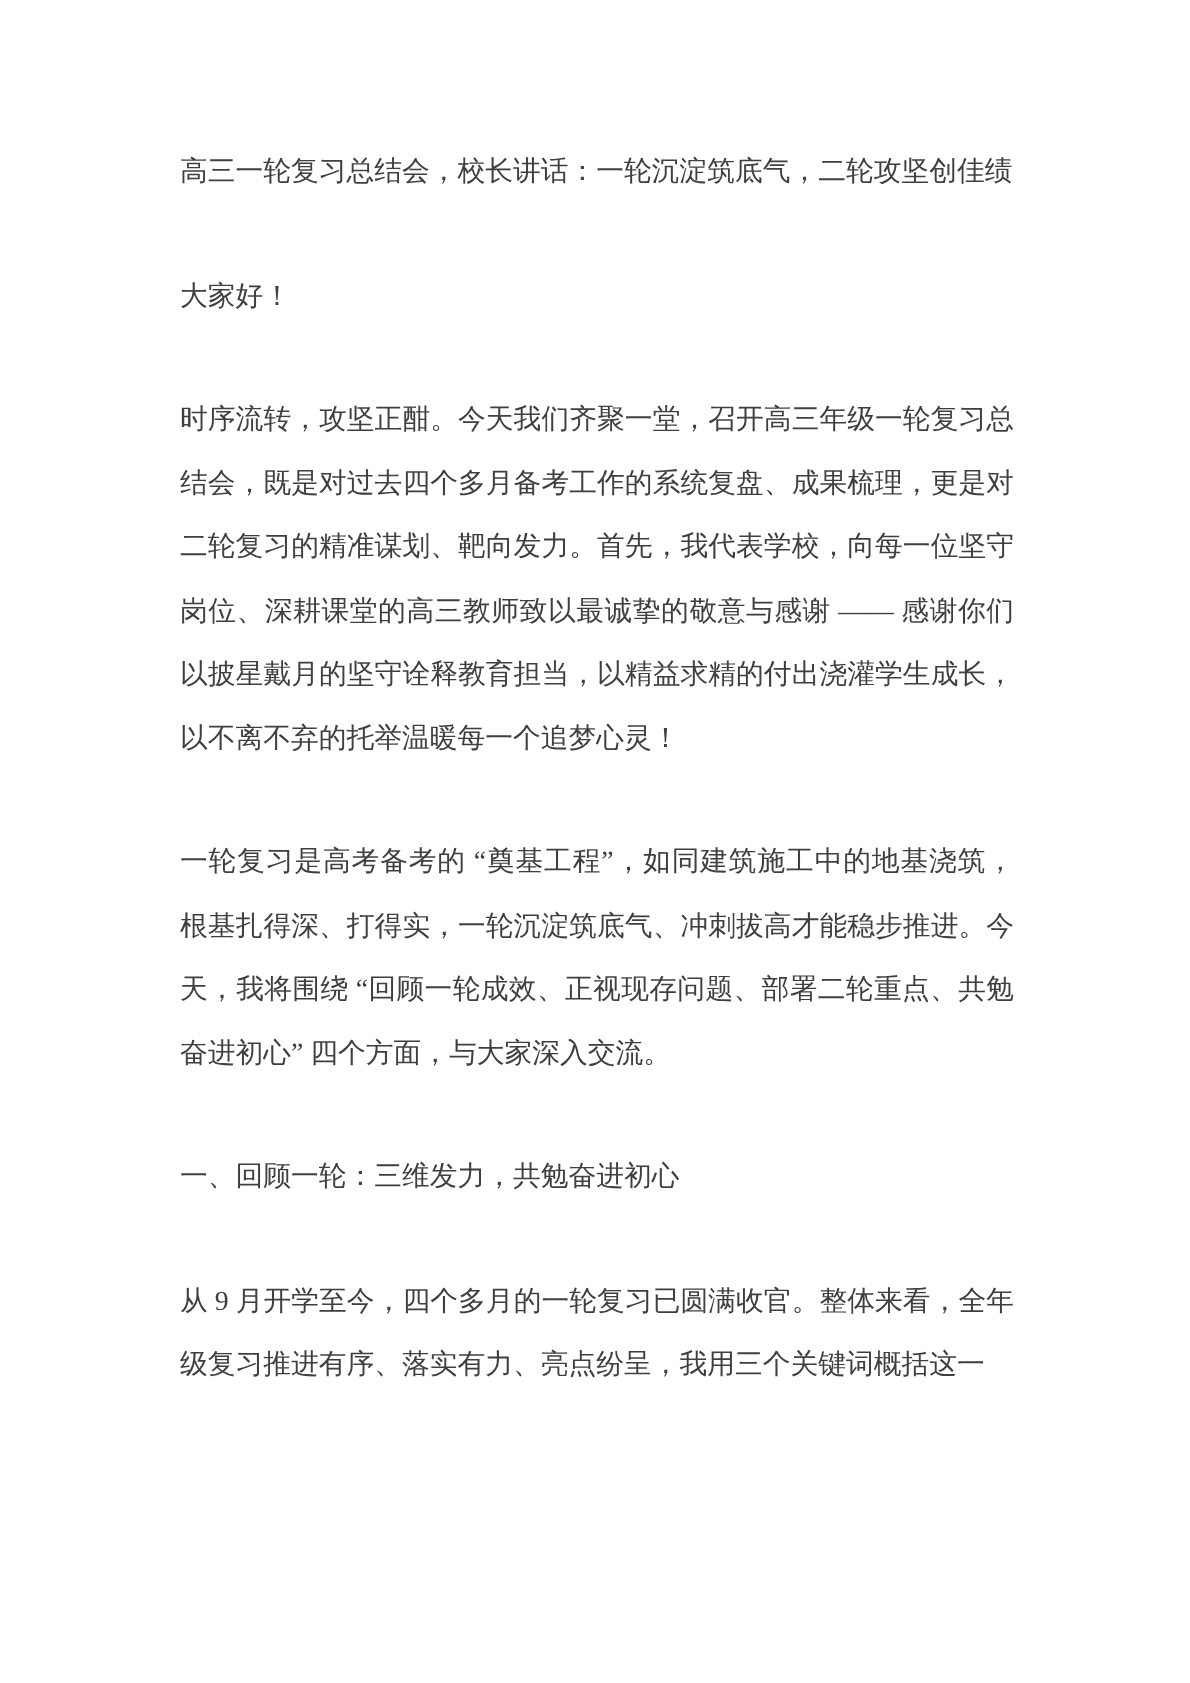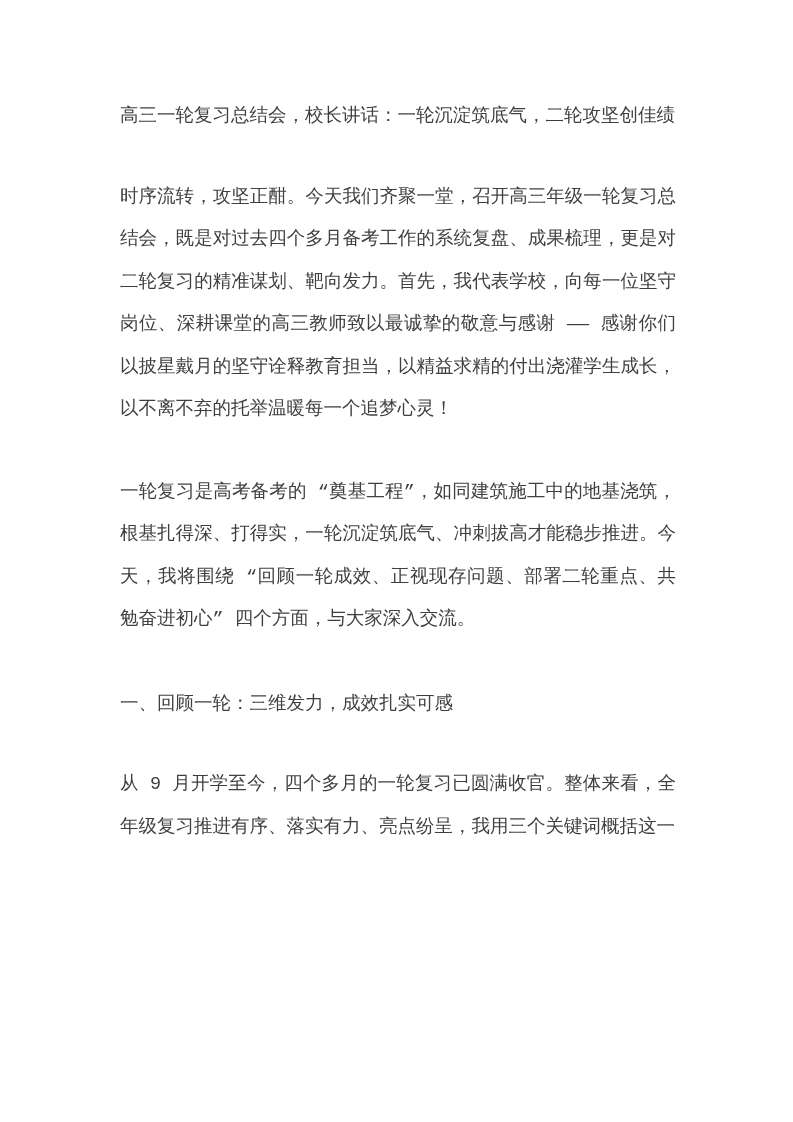--- a/index.html
+++ b/index.html
@@ -25,31 +25,31 @@
   }
   .block {
     margin: 0 0 40px 0;
   }
   p {
     -webkit-font-smoothing: antialiased;
   }
   .justify {
     text-align: justify;
     text-justify: inter-ideograph;
-    font-family: Liberation Mono, monospace;
   }
 </style>
 </head>
 <body>
 
 <div class="page">
   <p class="block">高三一轮复习总结会，校长讲话：一轮沉淀筑底气，二轮攻坚创佳绩</p>
 
 
+  <p class="block">大家好！</p>
 
   <p class="block justify">时序流转，攻坚正酣。今天我们齐聚一堂，召开高三年级一轮复习总结会，既是对过去四个多月备考工作的系统复盘、成果梳理，更是对二轮复习的精准谋划、靶向发力。首先，我代表学校，向每一位坚守岗位、深耕课堂的高三教师致以最诚挚的敬意与感谢 —— 感谢你们以披星戴月的坚守诠释教育担当，以精益求精的付出浇灌学生成长，以不离不弃的托举温暖每一个追梦心灵！</p>
 
   <p class="block justify">一轮复习是高考备考的 “奠基工程”，如同建筑施工中的地基浇筑，根基扎得深、打得实，一轮沉淀筑底气、冲刺拔高才能稳步推进。今天，我将围绕 “回顾一轮成效、正视现存问题、部署二轮重点、共勉奋进初心” 四个方面，与大家深入交流。</p>
 
-  <p class="block">一、回顾一轮：三维发力，成效扎实可感</p>
+  <p class="block">一、回顾一轮：三维发力，共勉奋进初心</p>
 
   <p class="block justify">从 9 月开学至今，四个多月的一轮复习已圆满收官。整体来看，全年级复习推进有序、落实有力、亮点纷呈，我用三个关键词概括这一</p>
 </div>
 
 </body></html>

